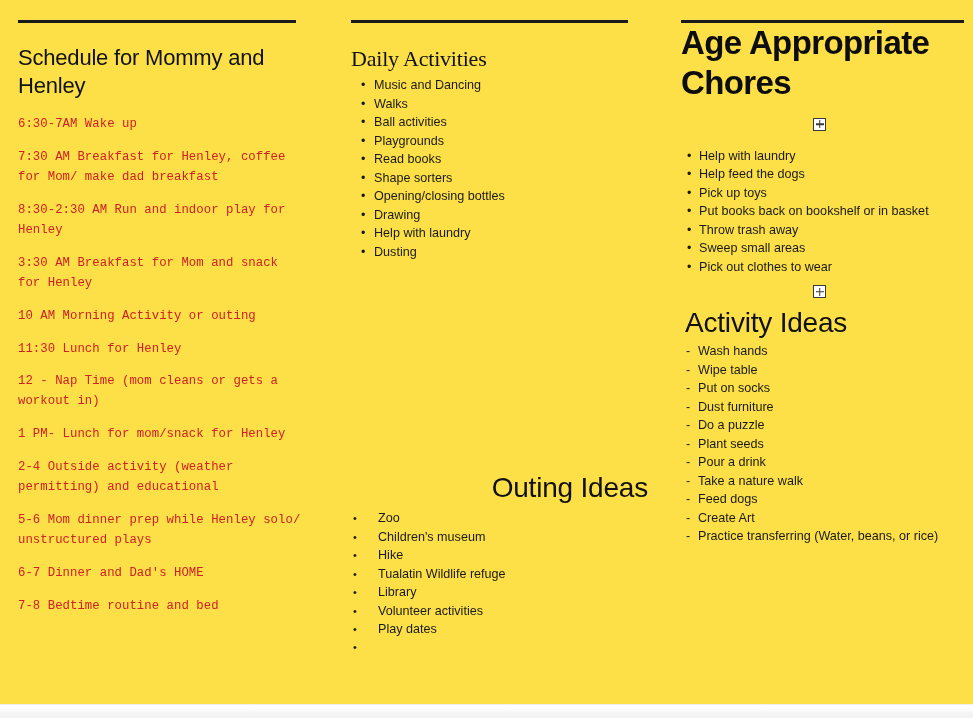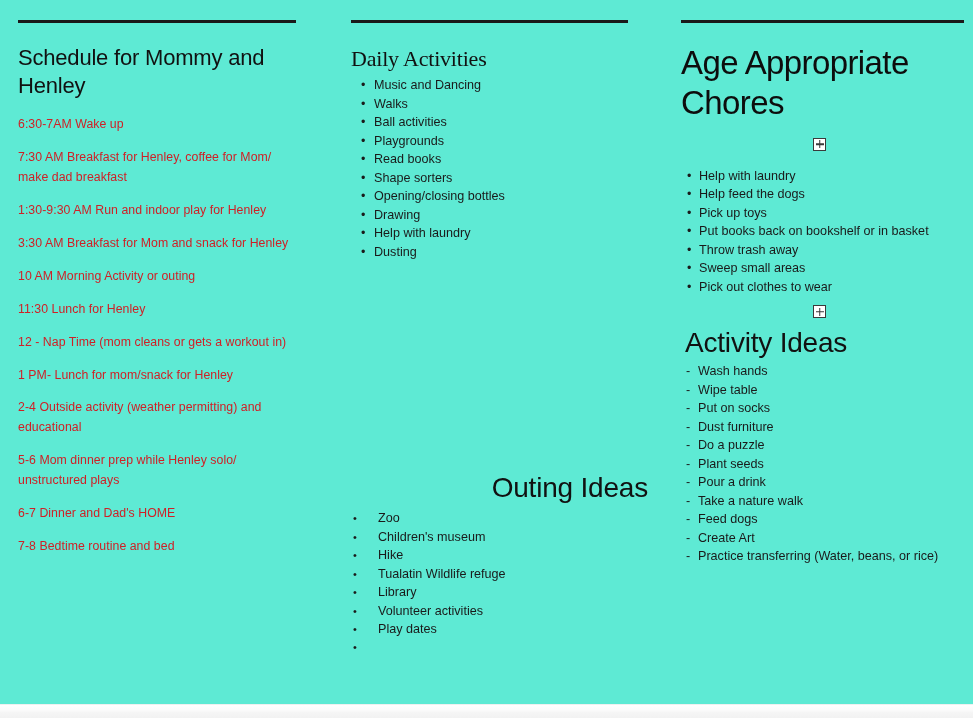--- a/index.html
+++ b/index.html
@@ -10,21 +10,21 @@
     overflow: hidden;
     background: #ffffff;
     font-family: "Liberation Sans", sans-serif;
     -webkit-font-smoothing: antialiased;
   }
 
   #page {
     position: relative;
     width: 973px;
     height: 718px;
-    background: #5eead4;
+    background: #fde047;
   }
 
   
   .page-edge {
     position: absolute;
     left: 0;
     right: 0;
     bottom: 0;
     height: 14px;
     background: linear-gradient(to bottom, #ffffff 0%, #fcfcfc 35%, #f5f5f5 60%, #f2f2f2 100%);
@@ -62,25 +62,24 @@
     font-weight: 400;
     color: #111111;
     line-height: 1.28;
     letter-spacing: -0.2px;
   }
   .heading-left { margin-top: 21px; }
   .heading-mid  { margin-top: 22px; margin-left: 4px; font-family: Liberation Serif, serif; }
 
   h1.heading-bold {
     font-size: 33px;
-    font-weight: 400;
+    font-weight: 700;
     color: #0d0d0d;
     line-height: 1.22;
     letter-spacing: -0.6px;
-    margin-top: 20px;
   }
 
   h2.subheading {
     font-size: 28px;
     font-weight: 400;
     color: #111111;
     line-height: 1.25;
     letter-spacing: -0.2px;
   }
 
@@ -88,20 +87,21 @@
   .schedule {
     margin-top: 15px;
     list-style: none;
   }
   .schedule li {
     color: #cf2026;
     font-size: 12.3px;
     line-height: 1.62;
     margin-bottom: 13px;
     letter-spacing: 0.05px;
+    font-family: Liberation Mono, monospace;
   }
 
   
   ul.bullets {
     list-style: none;
   }
   ul.bullets li {
     color: #1a1a1a;
     font-size: 12.6px;
     line-height: 1.47;
@@ -173,21 +173,21 @@
 <div id="page">
 
   <div class="columns">
 
     <section class="col col-left">
       <div class="rule rule-left"></div>
       <h1 class="heading heading-left">Schedule for Mommy and Henley</h1>
       <ul class="schedule">
         <li>6:30-7AM Wake up</li>
         <li>7:30 AM Breakfast for Henley, coffee for Mom/ make dad breakfast</li>
-        <li>1:30-9:30 AM Run and indoor play for Henley</li>
+        <li>8:30-2:30 AM Run and indoor play for Henley</li>
         <li>3:30 AM Breakfast for Mom and snack for Henley</li>
         <li>10 AM Morning Activity or outing</li>
         <li>11:30 Lunch for Henley</li>
         <li>12 - Nap Time (mom cleans or gets a workout in)</li>
         <li>1 PM- Lunch for mom/snack for Henley</li>
         <li>2-4 Outside activity (weather permitting) and educational</li>
         <li>5-6 Mom dinner prep while Henley solo/ unstructured plays</li>
         <li>6-7 Dinner and Dad's HOME</li>
         <li>7-8 Bedtime routine and bed</li>
       </ul>

